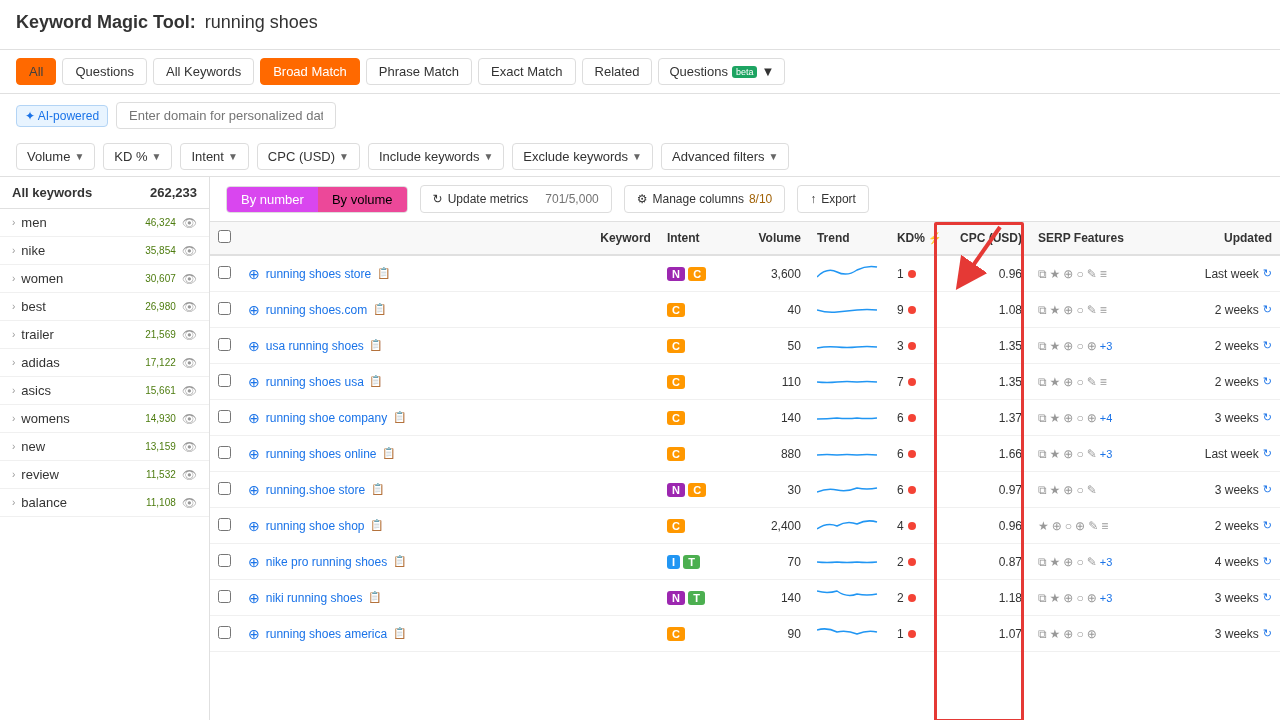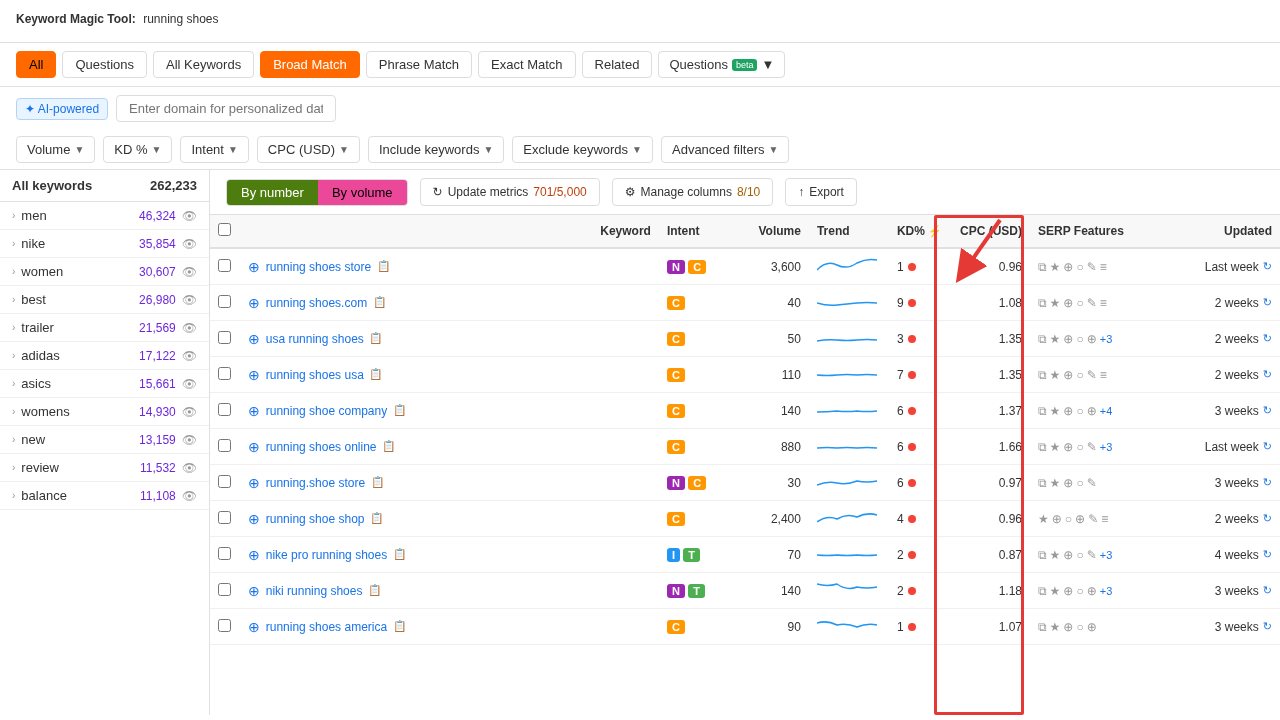--- a/index.html
+++ b/index.html
@@ -1,51 +1,51 @@
 <!DOCTYPE html>
 <html><head>
   <meta charset="utf-8">
   <style>
     * { box-sizing: border-box; margin: 0; padding: 0; }
     body { font-family: Arial, sans-serif; font-size: 13px; color: #333; background: #fff; width: 1280px; height: 720px; overflow: hidden; }
 
     .header { padding: 12px 16px 8px; border-bottom: 1px solid #e0e0e0; }
-    .title { font-size: 12px; font-weight: 400; color: #333; margin-bottom: 8px; }
+    .title { font-size: 18px; font-weight: 400; color: #333; margin-bottom: 8px; }
     .title span { font-weight: 700; }
     .meta { font-size: 12px; color: #666; display: flex; gap: 16px; }
 
     .tabs-row { display: flex; align-items: center; gap: 6px; padding: 8px 16px; border-bottom: 1px solid #e0e0e0; }
     .tab { padding: 5px 12px; border-radius: 4px; border: 1px solid #ddd; background: #fff; cursor: pointer; font-size: 13px; color: #333; }
-    .tab.active { background: #ff6900; color: #000000; border-color: #ff6900; }
+    .tab.active { background: #ff6900; color: #404040; border-color: #ff6900; }
     .languages-btn { display: flex; align-items: center; gap: 4px; padding: 5px 10px; border-radius: 4px; border: 1px solid #ddd; background: #fff; cursor: pointer; font-size: 13px; }
     .beta-badge { background: #1da462; color: #fff; font-size: 9px; padding: 1px 4px; border-radius: 3px; }
 
     .ai-row { display: flex; align-items: center; gap: 8px; padding: 8px 16px; }
     .ai-powered { background: #e8f4ff; color: #1a73e8; border: 1px solid #b3d4f5; border-radius: 4px; padding: 3px 8px; font-size: 12px; cursor: pointer; }
     .domain-input { border: 1px solid #ddd; border-radius: 4px; padding: 5px 12px; width: 220px; font-size: 13px; color: #999; }
 
     .filters-row { display: flex; align-items: center; gap: 8px; padding: 6px 16px; border-bottom: 1px solid #e0e0e0; }
     .filter-btn { display: flex; align-items: center; gap: 4px; padding: 5px 10px; border-radius: 4px; border: 1px solid #ddd; background: #fff; cursor: pointer; font-size: 13px; }
     .filter-btn .arrow { font-size: 10px; color: #666; }
 
     .content { display: flex; height: calc(720px - 175px); }
 
     .sidebar { width: 210px; border-right: 1px solid #e0e0e0; overflow-y: auto; flex-shrink: 0; }
     .sidebar-header { display: flex; justify-content: space-between; padding: 8px 12px; font-weight: 600; font-size: 13px; border-bottom: 1px solid #e0e0e0; }
 
     .sidebar-item { display: flex; align-items: center; padding: 6px 12px; cursor: pointer; border-bottom: 1px solid #f0f0f0; }
     .sidebar-item .chevron { color: #999; margin-right: 6px; font-size: 10px; }
     .sidebar-item .label { flex: 1; font-size: 13px; }
-    .sidebar-item .count { color: #6d28d9; font-size: 12px; margin-right: 6px; }
+    .sidebar-item .count { color: #4d7c0f; font-size: 10px; margin-right: 6px; }
     .sidebar-item .eye { color: #999; font-size: 12px; }
 
     .toolbar { display: flex; align-items: center; gap: 12px; padding: 8px 16px; border-bottom: 1px solid #e0e0e0; }
     .by-number-group { display: flex; border-radius: 4px; overflow: hidden; border: 1px solid #ddd; }
     .by-btn { padding: 5px 14px; cursor: pointer; font-size: 13px; background: #ec4899; border: none; }
-    .by-btn.active { background: #4d7c0f; color: #fff; }
+    .by-btn.active { background: #d946ef; color: #fff; }
     .summary { font-size: 13px; color: #333; flex: 1; }
     .summary span { font-weight: 600; }
     .action-btn { display: flex; align-items: center; gap: 5px; padding: 6px 12px; border-radius: 4px; border: 1px solid #ddd; background: #fff; cursor: pointer; font-size: 12px; }
     .add-keywords-btn { background: #1a73e8; color: #fff; border-color: #1a73e8; padding: 6px 14px; border-radius: 4px; cursor: pointer; font-size: 13px; font-weight: 500; }
 
     .table-container { overflow: auto; flex: 1; position: relative; }
     table { width: 100%; border-collapse: collapse; font-size: 12px; }
     thead th { position: sticky; top: 0; background: #f8f8f8; border-bottom: 2px solid #e0e0e0; padding: 8px 8px; text-align: left; font-weight: 600; color: #333; white-space: nowrap; z-index: 10; }
     tbody tr { border-bottom: 1px solid #f0f0f0; }
     td { padding: 6px 8px; vertical-align: middle; white-space: nowrap; }
@@ -227,21 +227,21 @@
   <div class="main-area">
 
     <div class="toolbar">
       <div class="by-number-group">
         <button class="by-btn active">By number</button>
         <button class="by-btn">By volume</button>
       </div>
       <div class="action-btn">
         <span>↻</span>
         <span>Update metrics</span>
-        <span style="color:#c2410c;">701/5,000</span>
+        <span style="color:#737373;margin-left:12px;">701/5,000</span>
       </div>
       <div class="action-btn">
         <span>⚙</span>
         <span>Manage columns</span>
         <span style="color:#a16207;">8/10</span>
       </div>
       <div class="action-btn">
         <span>↑</span>
         <span>Export</span>
       </div>

